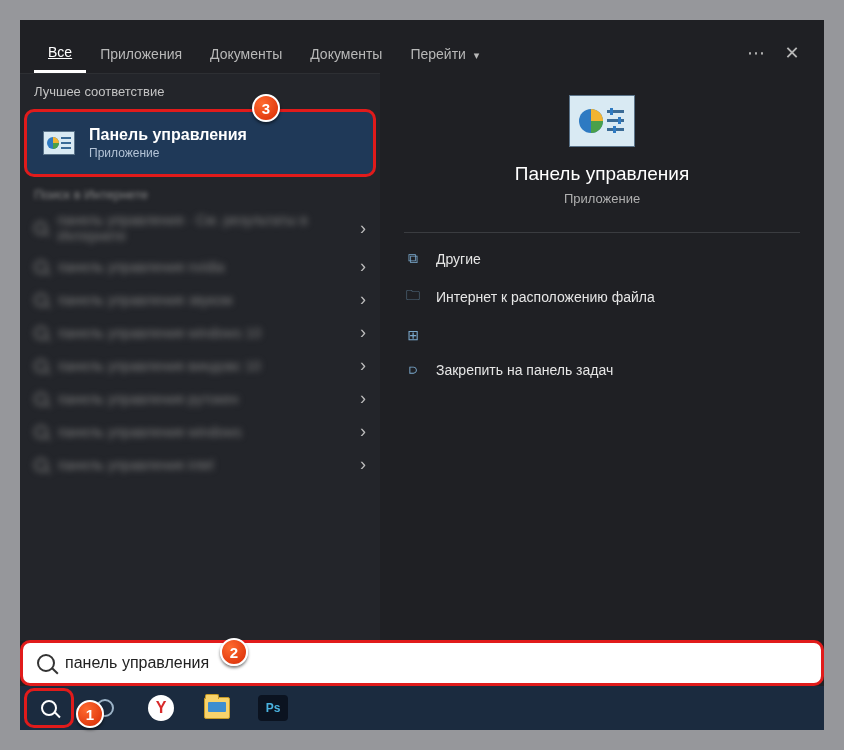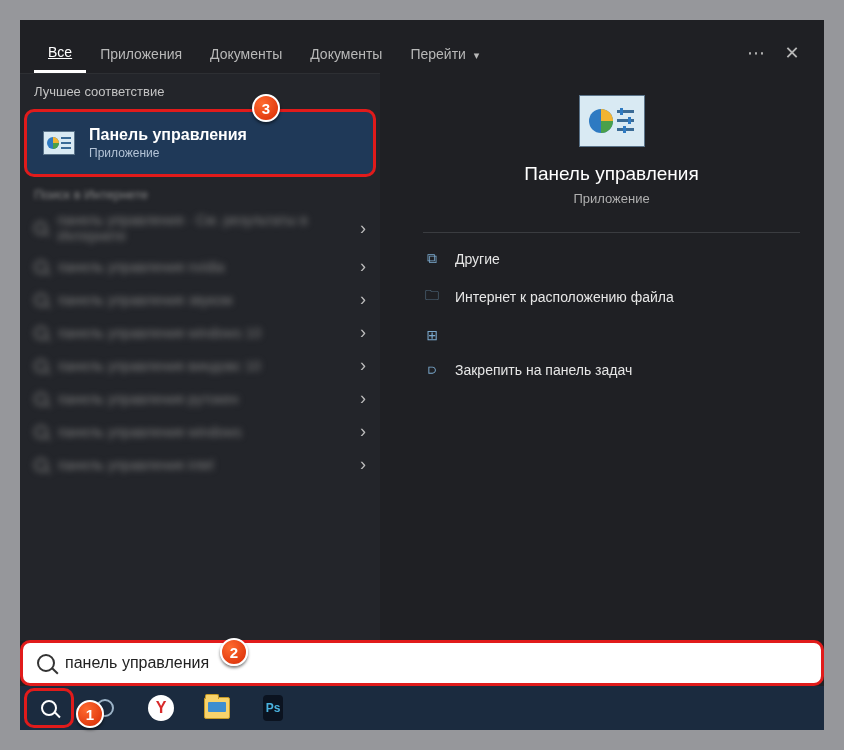--- a/index.html
+++ b/index.html
@@ -11,21 +11,21 @@
 
   
   .tabs { display: flex; align-items: center; padding: 18px 14px 0 14px; color: #b8b8b8; font-size: 14px; }
   .tab { padding: 6px 14px 10px 14px; cursor: pointer; position: relative; }
   .tab.active { color: #fff; border-bottom: 3px solid #fff; text-decoration: underline; }
   .tab .chev { margin-left: 4px; font-size: 11px; }
   .tabs-spacer { flex: 1; }
   .tab-icon { width: 36px; text-align: center; font-size: 18px; color: #b8b8b8; cursor: pointer; padding-bottom: 6px; }
 
   
-  .body { display: flex; height: calc(100% - 52px); gap: 19px; }
+  .body { display: flex; height: calc(100% - 52px); }
   .left {
     width: 360px; background: #23252a; color: #d0d0d0; position: relative;
     border-top: 1px solid #2d2f33;
   }
   .right { flex: 1; padding-top: 18px; }
 
   .section-head { font-size: 13px; color: #c4c4c4; padding: 10px 14px; }
 
   .best-match {
     background: #1f3958; padding: 14px 16px; display: flex; align-items: center;
@@ -88,21 +88,21 @@
   .task-search {
     border: 3px solid #e11b1b; border-radius: 10px; width: 50px; height: 40px;
     display: flex; align-items: center; justify-content: center; position: relative;
   }
   .task-search .sicon { width: 16px; height: 16px; border: 2px solid #fff; border-radius: 50%; position: relative; }
   .task-search .sicon::after { content: ""; position: absolute; width: 7px; height: 2px; background: #fff; right: -6px; bottom: -2px; transform: rotate(45deg); }
   .yandex { width: 26px; height: 26px; border-radius: 50%; background: #fff; display: flex; align-items: center; justify-content: center; color: #d82a2a; font-weight: bold; font-size: 16px; }
   .explorer { width: 26px; height: 22px; background: #f8d36b; border: 1px solid #c79a24; border-radius: 2px; position: relative; }
   .explorer::before { content: ""; position: absolute; top: -4px; left: 0; width: 12px; height: 4px; background: #f8d36b; border: 1px solid #c79a24; border-bottom: none; border-radius: 2px 2px 0 0; }
   .explorer::after { content: ""; position: absolute; left: 3px; top: 4px; width: 18px; height: 10px; background: #3e8ed0; border-radius: 1px; }
-  .ps { width: 20px; height: 26px; background: #0b1320; border-radius: 4px; color: #4ab3e0; font-weight: bold; font-size: 12px; display: flex; align-items: center; justify-content: center; }
+  .ps { width: 30px; height: 26px; background: #0b1320; border-radius: 4px; color: #4ab3e0; font-weight: bold; font-size: 12px; display: flex; align-items: center; justify-content: center; }
 
   
   .badge {
     position: absolute; width: 28px; height: 28px; border-radius: 50%;
     background: radial-gradient(circle at 35% 30%, #ff6a2e, #d72a05);
     border: 2px solid #fff; color: #fff; font-weight: bold; font-size: 15px;
     display: flex; align-items: center; justify-content: center;
     box-shadow: 0 2px 3px rgba(0,0,0,.5);
     z-index: 50;
   }

